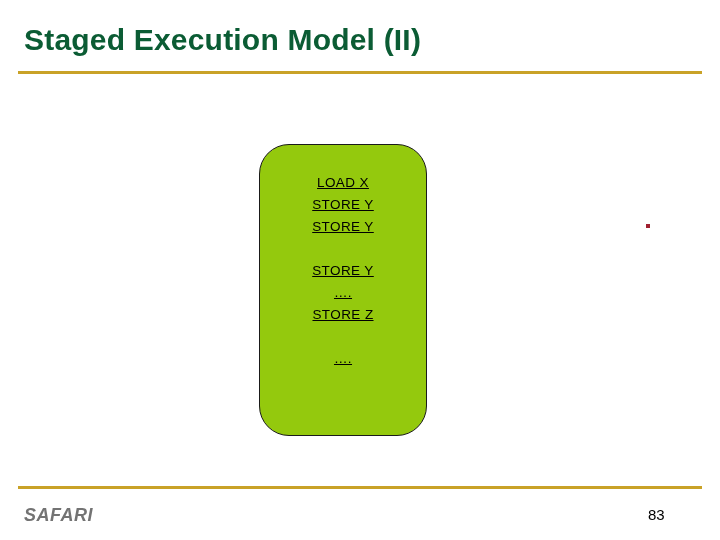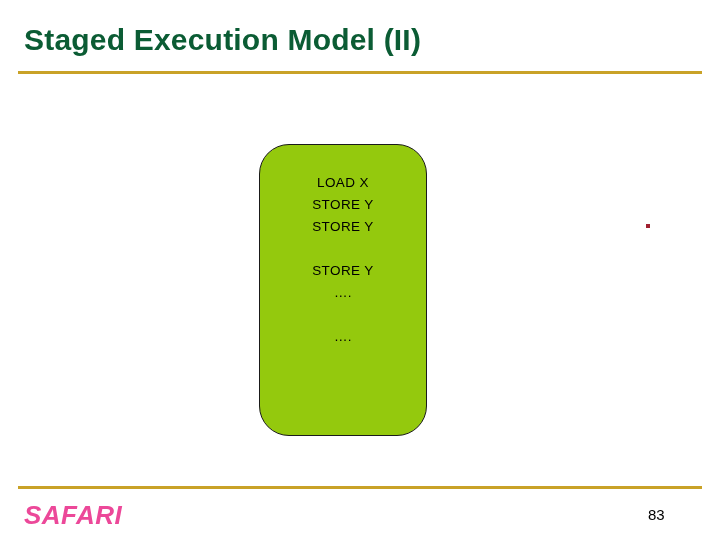--- a/index.html
+++ b/index.html
@@ -66,20 +66,21 @@
   .code-group {
     margin: 0;
   }
 
   .code-gap {
     height: 22px;
   }
 
   .code-line {
     white-space: nowrap;
+    text-decoration: underline;
   }
 
   
   .dot-marker {
     position: absolute;
     left: 646px;
     top: 224px;
     width: 4px;
     height: 4px;
     background: #a02030;
@@ -92,25 +93,25 @@
     top: 486px;
     width: 684px;
     height: 3px;
     background: #c9a227;
   }
 
   .safari-logo {
     position: absolute;
     left: 24px;
     top: 501px;
-    font-size: 26px;
+    font-size: 18px;
     line-height: 28px;
     font-weight: bold;
     font-style: italic;
-    color: #ec4899;
+    color: #737373;
     letter-spacing: 0.5px;
   }
 
   .page-number {
     position: absolute;
     left: 648px;
     top: 505px;
     font-size: 15px;
     line-height: 20px;
     color: #000000;
@@ -130,20 +131,21 @@
       <div class="code-line">LOAD  X</div>
       <div class="code-line">STORE Y</div>
       <div class="code-line">STORE Y</div>
     </div>
 
     <div class="code-gap"></div>
 
     <div class="code-group">
       <div class="code-line">STORE Y</div>
       <div class="code-line">….</div>
+      <div class="code-line">STORE Z</div>
     </div>
 
     <div class="code-gap"></div>
 
     <div class="code-group">
       <div class="code-line">….</div>
     </div>
 
   </div>
 </div>

